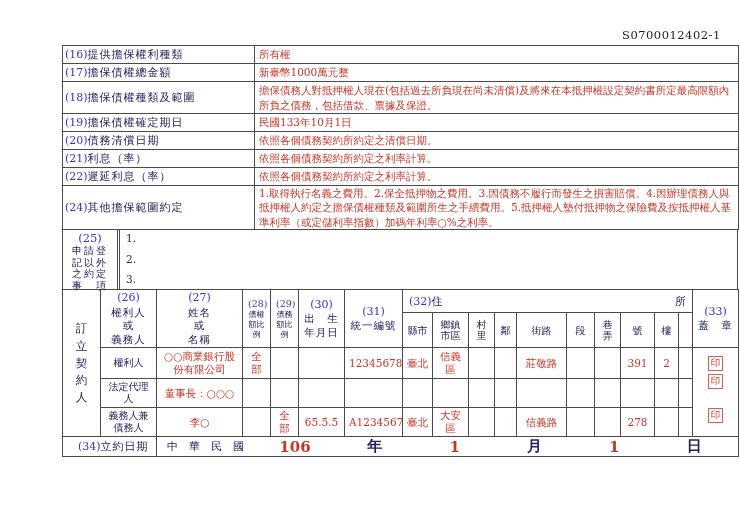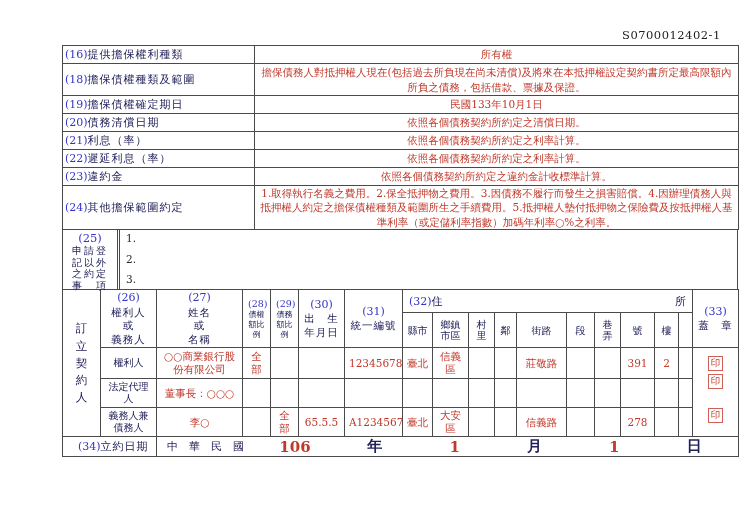--- a/index.html
+++ b/index.html
@@ -11,21 +11,21 @@
   .form-wrap { position: absolute; left: 38px; top: 45px; width: 676px; }
 
   table { border-collapse: collapse; table-layout: fixed; width: 676px; }
   td { border: 1px solid #4a4a4a; padding: 0 4px; overflow: hidden; vertical-align: middle; }
 
   .num { color: #3434c8; font-size: 11px; }
   .lblTxt { color: #20205a; font-size: 11px; letter-spacing: 1px; }
 
   
   .u-label { font-size: 11px; padding-left: 2px; white-space: nowrap; }
-  .u-value { font-size: 10.5px; line-height: 1.38; color: #c0392b; text-align: center; }
+  .u-value { font-size: 10.5px; line-height: 1.38; color: #c0392b; }
   tr.h18 { height: 18px; } tr.h32 { height: 32px; } tr.h44 { height: 44px; }
 
   
   .row25 { display: flex; width: 676px; height: 60px; border: 1px solid #4a4a4a; border-top: none; }
   .r25-label { width: 57px; border-right: 3px double #4a4a4a; text-align: center; padding-top: 1px; }
   .r25-label .num { font-size: 11.5px; display: block; }
   .r25-label .ln { display: block; font-size: 10px; color: #20205a; line-height: 1.14; letter-spacing: 2px; white-space: nowrap; }
   .r25-content { flex: 1; display: flex; flex-direction: column; justify-content: space-between; padding: 2px 6px 4px; }
   .r25-content .item { font-size: 10.5px; color: #2a2a2a; }
 
@@ -79,43 +79,43 @@
     <table>
       <colgroup>
           <col style="width:192px">
           <col style="width:484px">
         </colgroup>
       <tbody>
           <tr class="h18">
         <td class="u-label"><span class="num">(16)</span><span class="lblTxt">提供擔保權利種類</span></td>
         <td class="u-value">所有權</td>
       </tr>
+      <tr class="h18">
+        <td class="u-label"><span class="num">(17)</span><span class="lblTxt">擔保債權總金額</span></td>
+        <td class="u-value">新臺幣1000萬元整</td>
+      </tr>
       <tr class="h32">
         <td class="u-label"><span class="num">(18)</span><span class="lblTxt">擔保債權種類及範圍</span></td>
         <td class="u-value">擔保債務人對抵押權人現在(包括過去所負現在尚未清償)及將來在本抵押權設定契約書所定最高限額內所負之債務，包括借款、票據及保證。</td>
       </tr>
       <tr class="h18">
         <td class="u-label"><span class="num">(19)</span><span class="lblTxt">擔保債權確定期日</span></td>
         <td class="u-value">民國133年10月1日</td>
       </tr>
       <tr class="h18">
         <td class="u-label"><span class="num">(20)</span><span class="lblTxt">債務清償日期</span></td>
         <td class="u-value">依照各個債務契約所約定之清償日期。</td>
       </tr>
       <tr class="h18">
         <td class="u-label"><span class="num">(21)</span><span class="lblTxt">利息（率）</span></td>
         <td class="u-value">依照各個債務契約所約定之利率計算。</td>
       </tr>
       <tr class="h18">
         <td class="u-label"><span class="num">(22)</span><span class="lblTxt">遲延利息（率）</span></td>
         <td class="u-value">依照各個債務契約所約定之利率計算。</td>
-      </tr>
-      <tr class="h18">
-        <td class="u-label"><span class="num">(23)</span><span class="lblTxt">違約金</span></td>
-        <td class="u-value">依照各個債務契約所約定之違約金計收標準計算。</td>
       </tr>
       <tr class="h44">
         <td class="u-label"><span class="num">(24)</span><span class="lblTxt">其他擔保範圍約定</span></td>
         <td class="u-value">1.取得執行名義之費用。2.保全抵押物之費用。3.因債務不履行而發生之損害賠償。4.因辦理債務人與抵押權人約定之擔保債權種類及範圍所生之手續費用。5.抵押權人墊付抵押物之保險費及按抵押權人基準利率（或定儲利率指數）加碼年利率○%之利率。</td>
       </tr>
     </tbody>
       </table>
 
     <div class="row25">
       <div class="r25-label">

